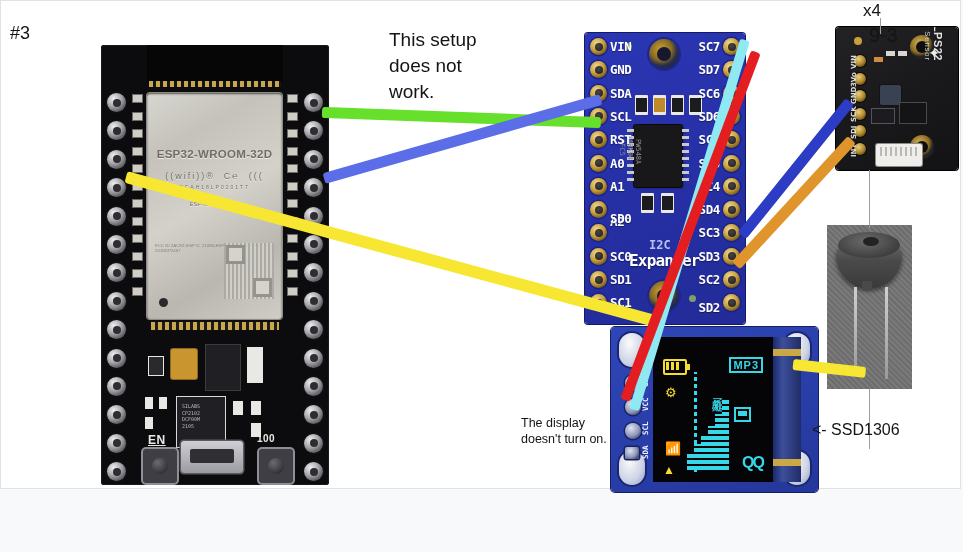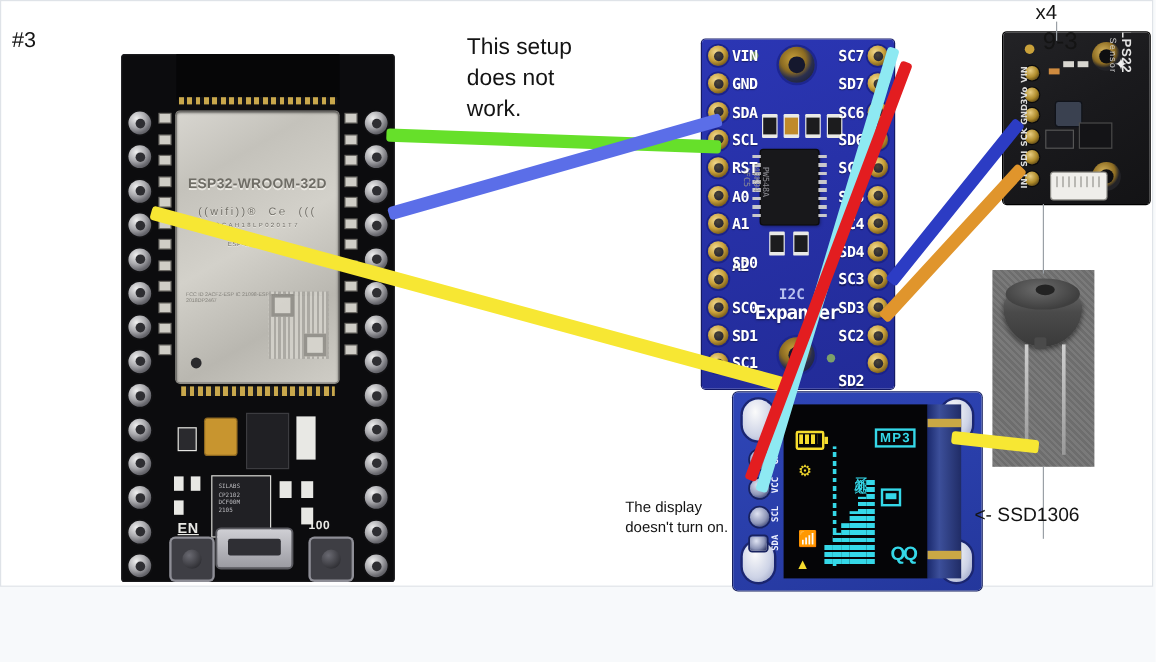--- a/index.html
+++ b/index.html
@@ -474,21 +474,21 @@
           <i></i>
         </div>
         <div class="pin" style="right: 25px; top: 215.7px;">SD3</div>
         <div class="ppad" style="right: 5px; top: 238px;">
           <i></i>
         </div>
         <div class="pin" style="right: 25px; top: 239px;">SC2</div>
         <div class="ppad" style="right: 5px; top: 261.3px;">
           <i></i>
         </div>
-        <div class="pin" style="right: 25px; top: 277px; text-align: right;">SD2</div>
+        <div class="pin" style="right: 25px; top: 267px; text-align: right;">SD2</div>
       </div>
   </div>
 
   <div class="board" id="lps">
     <div class="hole" style="left:74px;top:8px;"></div>
     <div class="hole" style="left:74px;top:108px;"></div>
     <div class="lps-star">✦</div>
     <div class="lps-name">LPS22</div>
     <div class="lps-sub">Pressure Sensor</div>
     <div class="lps-sens"></div>

